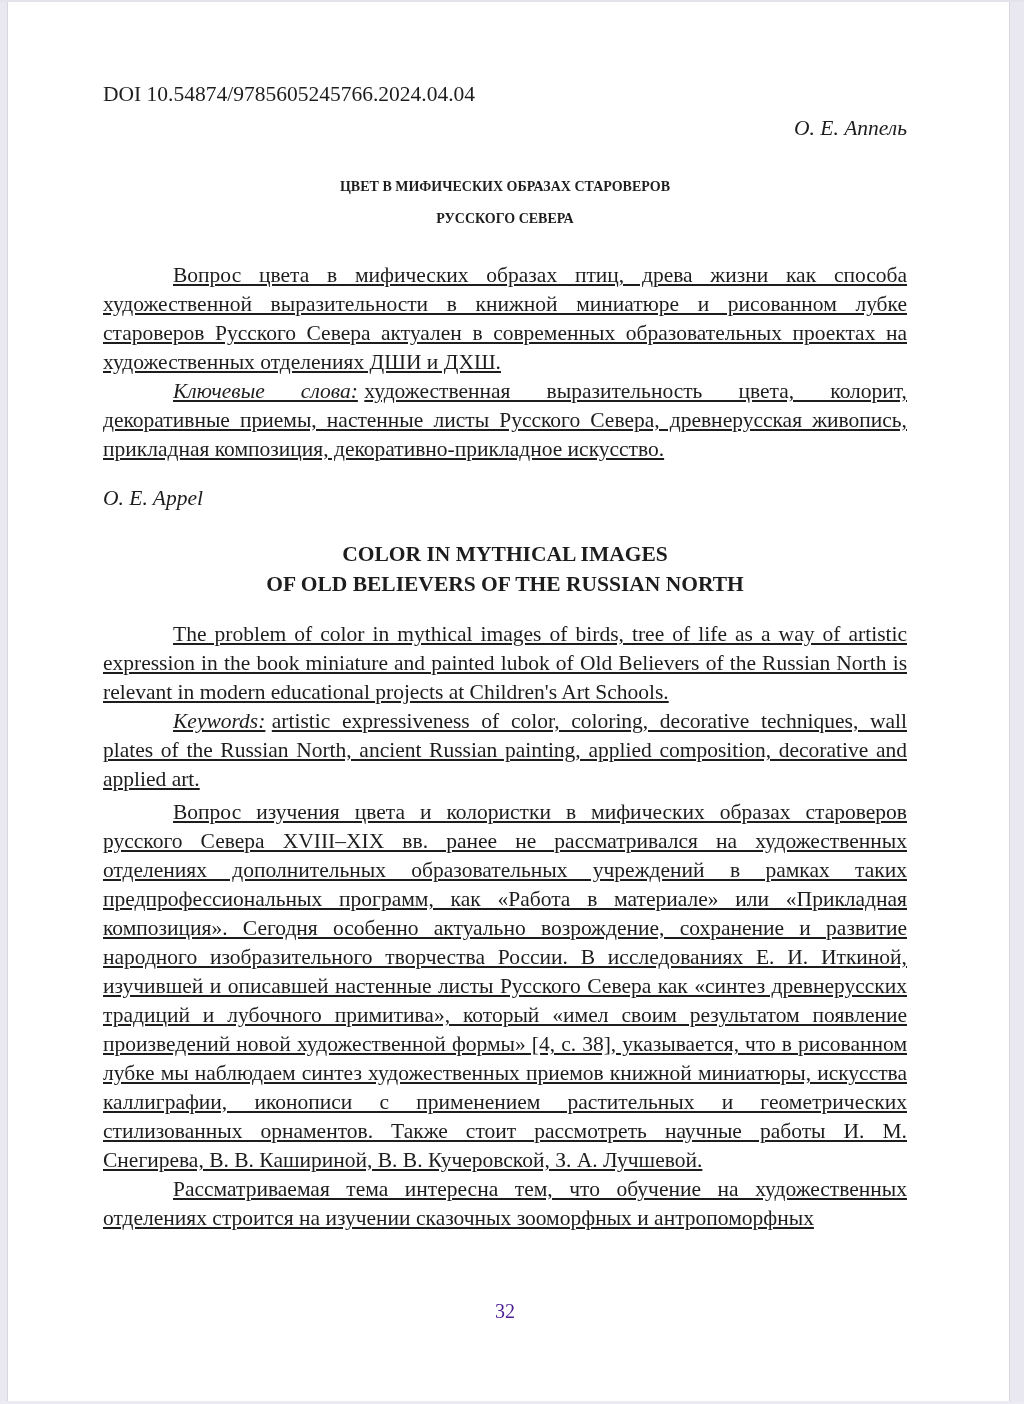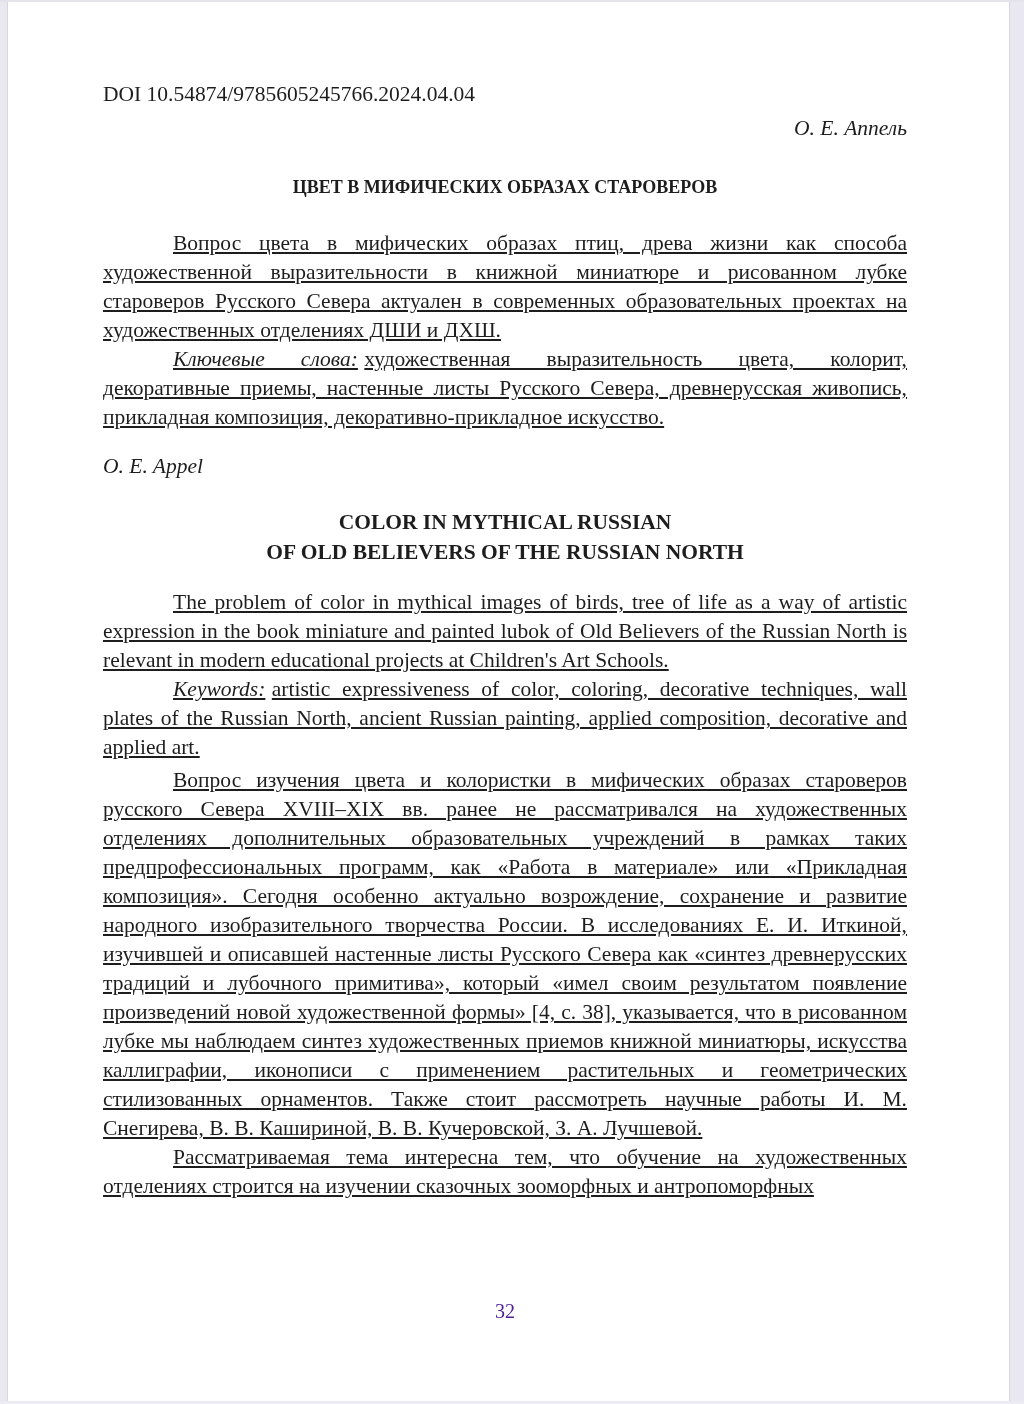--- a/index.html
+++ b/index.html
@@ -83,34 +83,35 @@
 <div class="edge-bottom"></div>
 
 <div class="doc">
 
   <div class="meta">
     <div>DOI 10.54874/9785605245766.2024.04.04</div>
   </div>
 
   <div class="author-ru">О. Е. Аппель</div>
 
-  <h1 class="title title-ru" style="font-size:18px;">
+  <h1 class="title title-ru" style="font-size:14px;">
     <span>ЦВЕТ В МИФИЧЕСКИХ ОБРАЗАХ СТАРОВЕРОВ</span>
+    <span>РУССКОГО СЕВЕРА</span>
   </h1>
 
   <p class="justified abstract-ru">Вопрос цвета в мифических образах птиц, древа жизни как способа художественной выразительности в книжной миниатюре и рисованном лубке староверов Русского Севера актуален в современных образовательных проектах на художественных отделениях ДШИ и ДХШ.</p>
 
   <p class="justified">
     <span class="kw-label">Ключевые слова:</span><span>художественная выразительность цвета, колорит, декоративные приемы, настенные листы Русского Севера, древнерусская живопись, прикладная композиция, декоративно-прикладное искусство.</span>
   </p>
 
   <div class="author-en">O. E. Appel</div>
 
   <h2 class="title title-en" style="font-size:21.5px;">
-    <span>COLOR IN MYTHICAL RUSSIAN</span>
+    <span>COLOR IN MYTHICAL IMAGES</span>
     <span>OF OLD BELIEVERS OF THE RUSSIAN NORTH</span>
   </h2>
 
   <p class="justified abstract-en">The problem of color in mythical images of birds, tree of life as a way of artistic expression in the book miniature and painted lubok of Old Believers of the Russian North is relevant in modern educational projects at Children's Art Schools.</p>
 
   <p class="justified">
     <span class="kw-label">Keywords:</span><span>artistic expressiveness of color, coloring, decorative techniques, wall plates of the Russian North, ancient Russian painting, applied composition, decorative and applied art.</span>
   </p>
 
   <div class="body-text">

